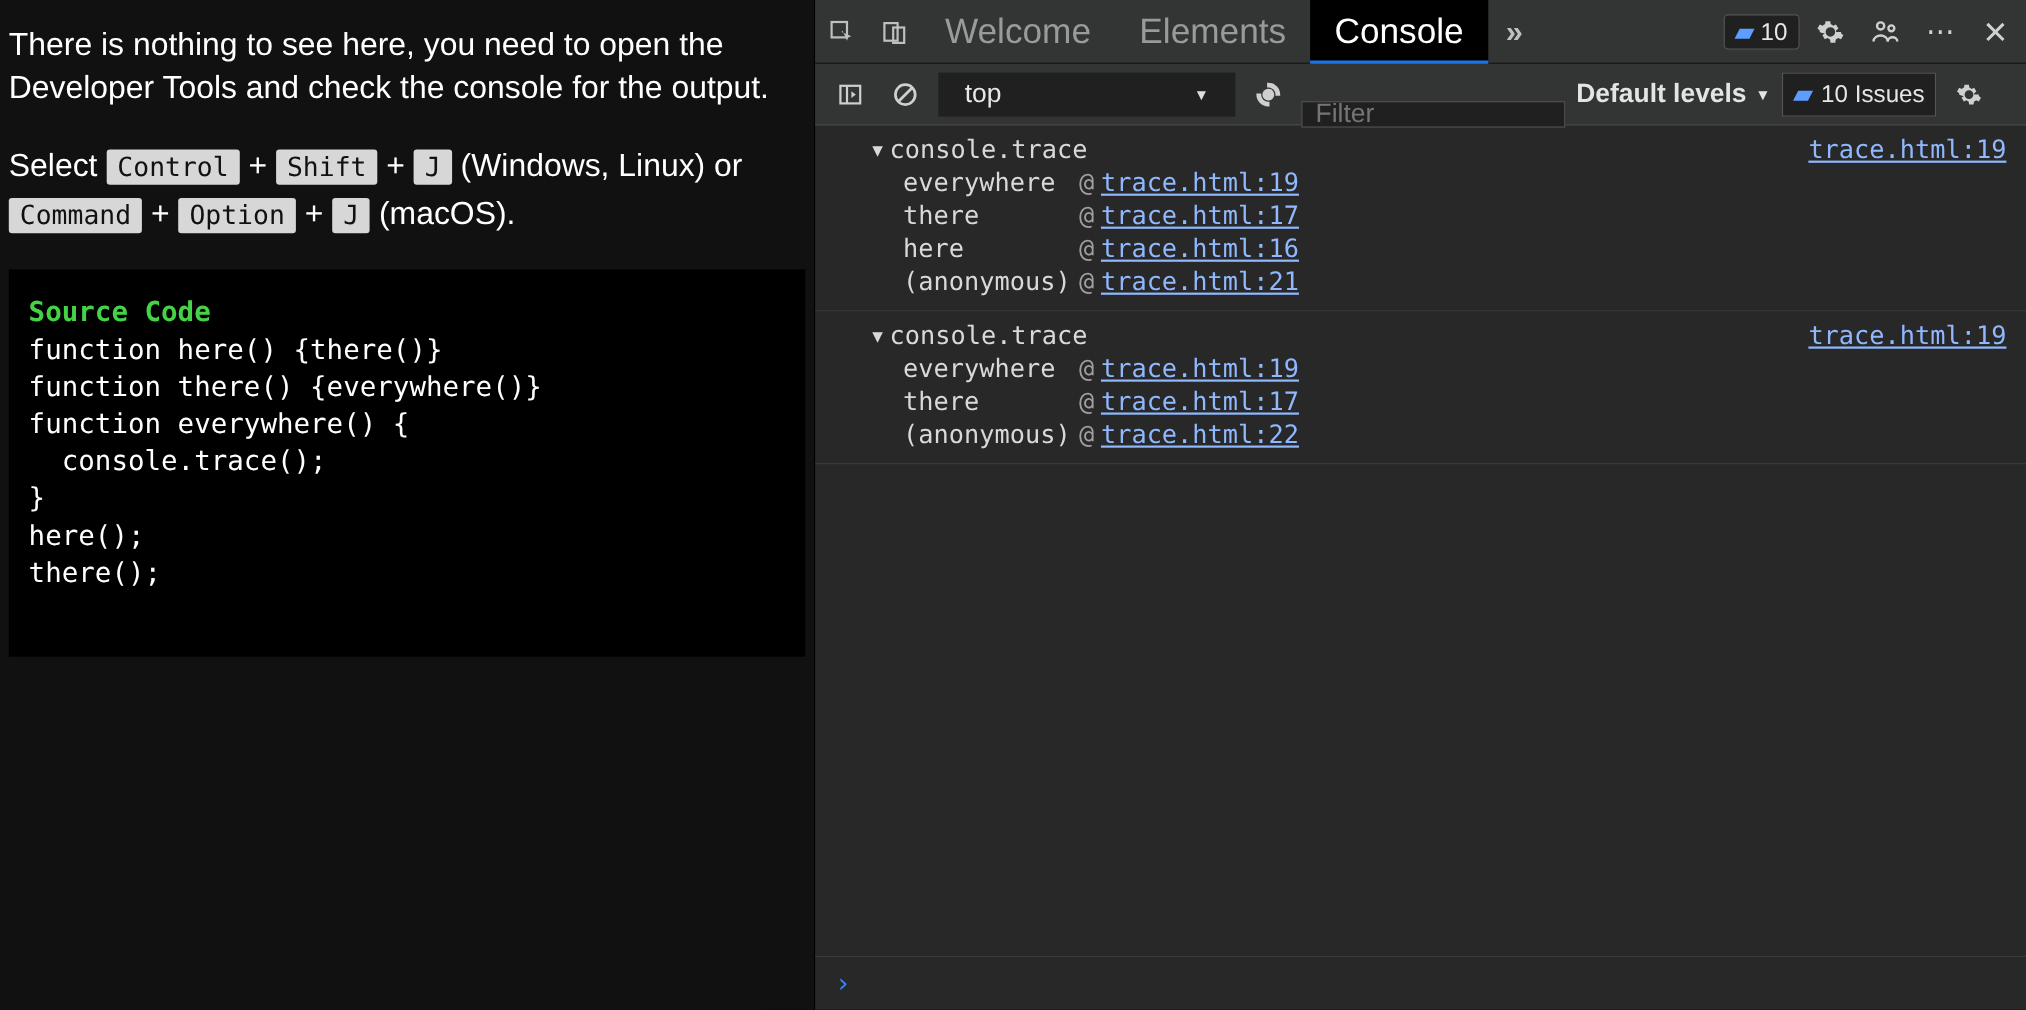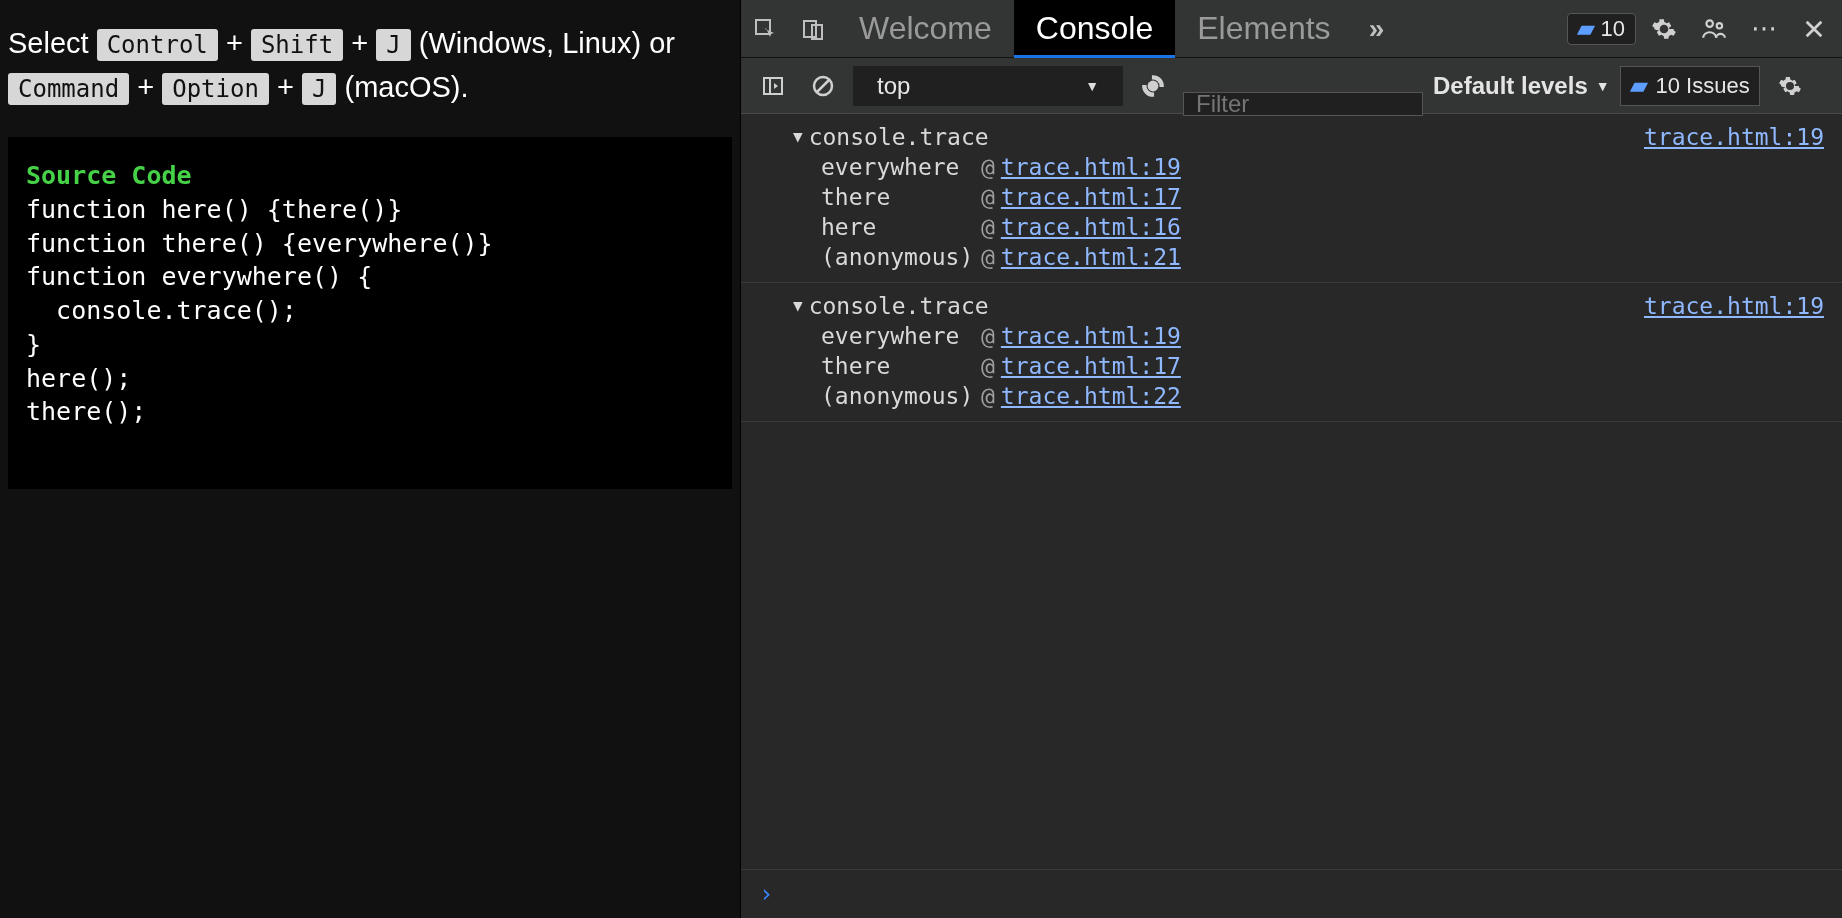--- a/index.html
+++ b/index.html
@@ -165,20 +165,21 @@
   
   svg { display:block; }
 </style>
 </head>
 <body>
 
 <div class="root">
 
   <div class="page">
 
+    <p class="intro">There is nothing to see here, you need to open the Developer Tools and check the console for the output.</p>
 
     <p class="keys">
       <span>Select </span>
       <kbd>Control</kbd><span> + </span><kbd>Shift</kbd><span> + </span><kbd>J</kbd>
       <span> (Windows, Linux) or </span>
       <kbd>Command</kbd><span> + </span><kbd>Option</kbd><span> + </span><kbd>J</kbd>
       <span> (macOS).</span>
     </p>
 
     <div class="codebox"><span class="title">Source Code</span>
@@ -200,22 +201,22 @@
             <path d="M12 12 l9 4 -3 1 -1 3 -4 -9z" fill="currentColor" stroke="none"></path>
           </svg>
       </div>
       <div class="iconbtn">
         <svg width="24" height="24" viewBox="0 0 24 24" fill="none" stroke="currentColor" stroke-width="2">
             <rect x="3" y="4" width="12" height="16"></rect>
             <rect x="11" y="8" width="10" height="14"></rect>
           </svg>
       </div>
       <div class="tab">Welcome</div>
+      <div class="tab">Elements</div>
       <div class="tab active">Console</div>
-      <div class="tab">Elements</div>
       <div class="iconbtn" style="font-size:28px;font-weight:700;">»</div>
       <div class="spacer"></div>
       <div class="right">
         <div class="chip">
           <span class="msgicon">▰</span>
           <span>10</span>
         </div>
         <div class="gear">
           <svg width="26" height="26" viewBox="0 0 24 24" fill="currentColor">
               <path d="M12 8a4 4 0 100 8 4 4 0 000-8zm9 4a7 7 0 01-.1 1.2l2 1.6-2 3.4-2.4-1a7 7 0 01-2 1.2l-.4 2.6h-4l-.4-2.6a7 7 0 01-2-1.2l-2.4 1-2-3.4 2-1.6A7 7 0 013 12a7 7 0 01.1-1.2l-2-1.6 2-3.4 2.4 1a7 7 0 012-1.2L7.9 3h4l.4 2.6a7 7 0 012 1.2l2.4-1 2 3.4-2 1.6c.1.4.1.8.1 1.2z"></path>

